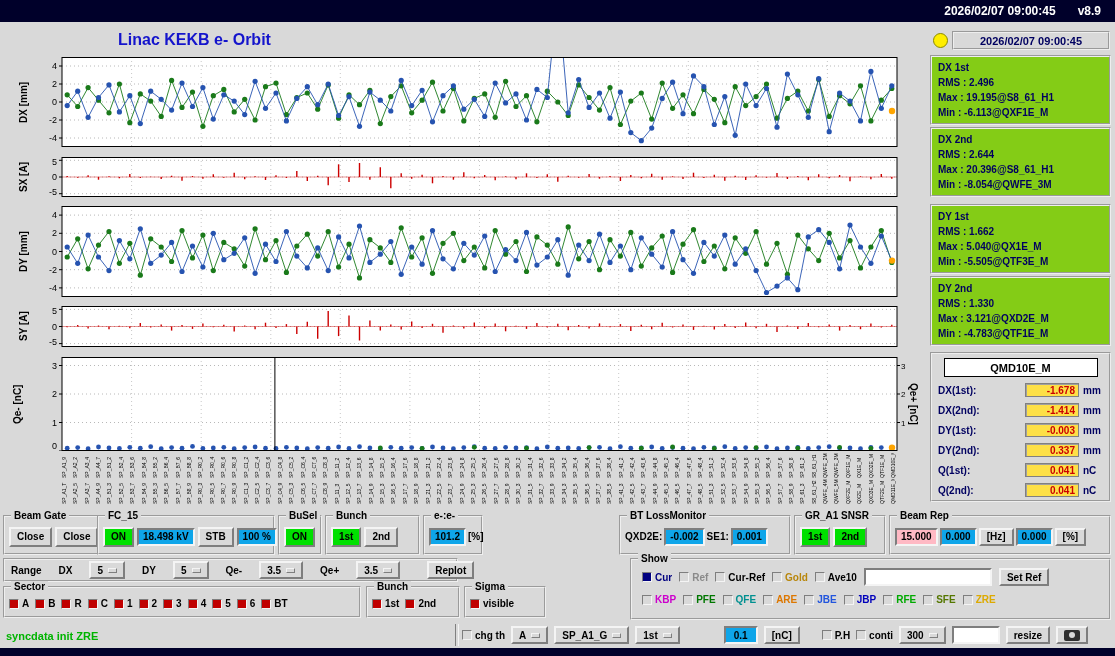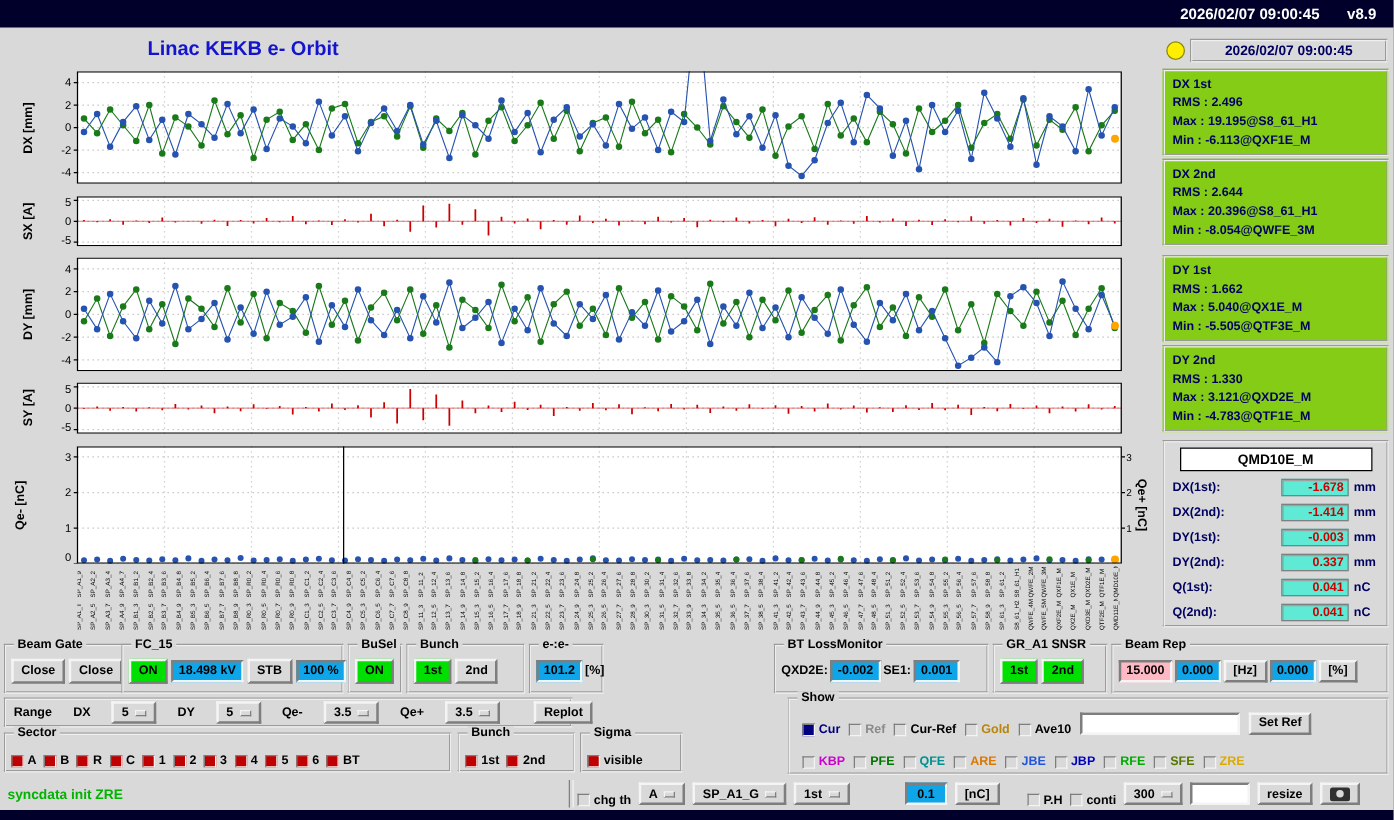--- a/index.html
+++ b/index.html
@@ -12,33 +12,33 @@
   .axtitle.rt{transform:none;}
   .xlabels{position:absolute;left:62px;width:835px;height:25px;display:flex;justify-content:space-between;overflow:hidden;}
   .xlab{writing-mode:vertical-rl;transform:rotate(180deg);font-size:5px;line-height:1;color:#000;white-space:nowrap;}
   .led{position:absolute;left:933px;top:33px;width:13px;height:13px;border-radius:50%;background:#ffee00;border:1px solid #8a8a00;}
   .tsbox{position:absolute;left:952px;top:31px;width:158px;height:19px;border:2px groove #eee;box-sizing:border-box;display:flex;align-items:center;justify-content:center;font-size:11px;font-weight:bold;color:#000060;background:#d9d9d9;}
   .stat-box{position:absolute;left:930px;width:181px;height:70px;border:2px groove #eee;box-sizing:border-box;padding:3px 6px;color:#000060;font-size:10px;font-weight:bold;line-height:15px;background:#84cc16;}
   .bpm{position:absolute;left:930px;top:352px;width:181px;height:150px;border:2px groove #eee;box-sizing:border-box;background:#d9d9d9;}
   .bpm-title{margin:4px auto 3px;width:152px;height:17px;background:#fff;border:1px solid #000;display:flex;align-items:center;justify-content:center;font-weight:bold;font-size:11px;color:#000;}
   .bpm-row{display:flex;align-items:center;gap:4px;padding:0 6px;height:20px;font-size:10px;font-weight:bold;color:#000060;}
   .bpm-row .l{flex:1;}
-  .bpm-val{width:54px;height:14px;background:#5eead4;border:1px solid #808080;box-shadow:inset 1px 1px 0 #a0a0a0;color:#cc0000;display:flex;align-items:center;justify-content:flex-end;padding-right:3px;box-sizing:border-box;}
+  .bpm-val{width:54px;height:14px;background:#fde047;border:1px solid #808080;box-shadow:inset 1px 1px 0 #a0a0a0;color:#cc0000;display:flex;align-items:center;justify-content:flex-end;padding-right:3px;box-sizing:border-box;}
   .gbox{position:absolute;border:2px groove #efefef;box-sizing:border-box;background:#d9d9d9;}
   .gtitle{position:absolute;top:-7px;left:6px;background:#d9d9d9;padding:0 3px;font-size:10px;font-weight:bold;color:#000;line-height:12px;}
   .grow{display:flex;align-items:center;gap:3px;height:100%;padding:5px 4px 2px;box-sizing:border-box;}
   .btn{border-top:2px solid #f4f4f4;border-left:2px solid #f4f4f4;border-bottom:2px solid #7e7e7e;border-right:2px solid #7e7e7e;background:#d9d9d9;font-weight:bold;font-size:10px;color:#000;display:inline-flex;align-items:center;justify-content:center;height:20px;padding:0 6px;box-sizing:border-box;white-space:nowrap;cursor:default;}
   .btn.green{background:#00e000;}
   .btn.small{height:18px;}
   .field{background:#0ea5e9;border-top:2px solid #7e7e7e;border-left:2px solid #7e7e7e;border-bottom:2px solid #f4f4f4;border-right:2px solid #f4f4f4;font-weight:bold;font-size:10px;color:#000;display:inline-flex;align-items:center;justify-content:center;height:18px;padding:0 4px;box-sizing:border-box;white-space:nowrap;}
   .field.pink{background:#ffb9c4;}
   .entry{background:#fff;border-top:2px solid #7e7e7e;border-left:2px solid #7e7e7e;border-bottom:2px solid #f4f4f4;border-right:2px solid #f4f4f4;font:bold 10px "Liberation Sans",sans-serif;height:18px;box-sizing:border-box;padding:0 3px;color:#000;}
   .ddm{width:9px;height:5px;background:#d9d9d9;border-top:1px solid #f4f4f4;border-left:1px solid #f4f4f4;border-bottom:1px solid #7e7e7e;border-right:1px solid #7e7e7e;margin-left:5px;box-sizing:border-box;}
   .lab{font-size:10px;font-weight:bold;color:#000;white-space:nowrap;}
-  .tkcheck{display:inline-flex;align-items:center;gap:3px;font-size:10px;font-weight:bold;white-space:nowrap;margin-top:10px;}
+  .tkcheck{display:inline-flex;align-items:center;gap:3px;font-size:10px;font-weight:bold;white-space:nowrap;}
   .cbox{width:10px;height:10px;box-sizing:border-box;border-top:1px solid #7e7e7e;border-left:1px solid #7e7e7e;border-bottom:1px solid #f4f4f4;border-right:1px solid #f4f4f4;background:#d9d9d9;flex:none;}
   .showrow{position:absolute;left:10px;right:6px;display:flex;align-items:center;gap:7px;}
   .statusmsg{position:absolute;left:6px;top:630px;color:#00b400;font-weight:bold;font-size:11px;}
   .vsep{position:absolute;left:455px;top:624px;width:2px;height:22px;border-left:1px solid #808080;border-right:1px solid #f4f4f4;}
   .bottomrow{position:absolute;left:462px;top:624px;right:4px;height:22px;display:flex;align-items:center;gap:6px;}
   .cam-body{width:16px;height:11px;background:#303030;border-radius:2px;position:relative;display:inline-block;}
   .cam-lens{position:absolute;left:5px;top:2.5px;width:6px;height:6px;border-radius:50%;background:#d9d9d9;}
 </style>
 </head>
 <body>

